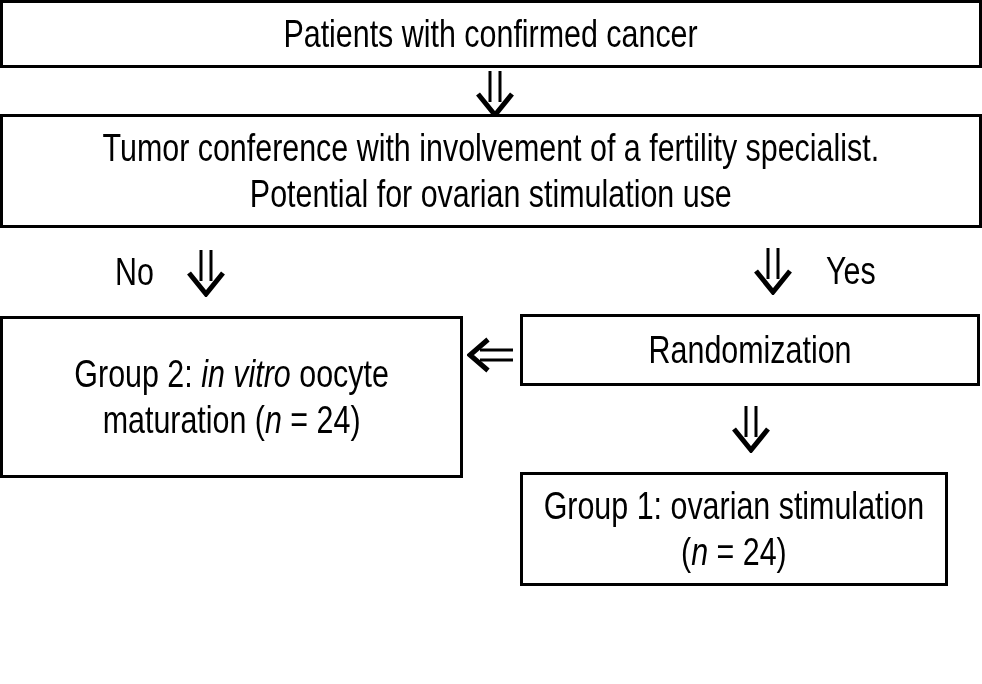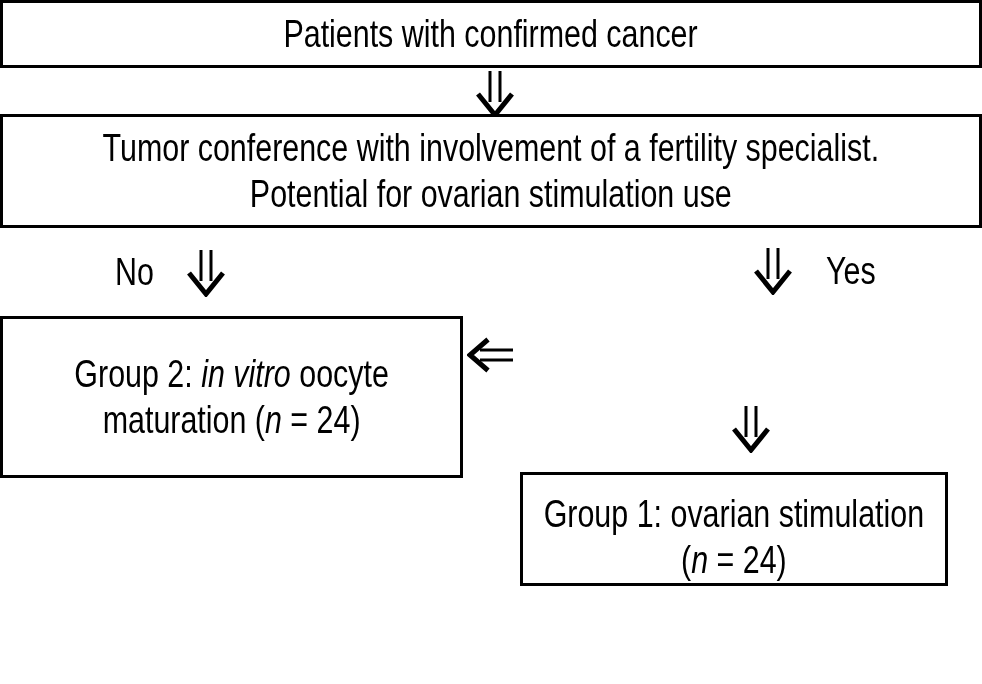--- a/index.html
+++ b/index.html
@@ -49,21 +49,21 @@
   #arrow-down-1       { left: 475px; top: 71px;  width: 40px; height: 47px; }
   #box-tumor          { left: 0;    top: 114px; width: 982px; height: 114px; align-items: center; }
   #label-no           { left: 115px; top: 249px; }
   #arrow-down-no      { left: 186px; top: 250px; width: 40px; height: 47px; }
   #arrow-down-yes     { left: 753px; top: 248px; width: 40px; height: 47px; }
   #label-yes          { left: 826px; top: 248px; }
   #box-group2         { left: 0;    top: 316px; width: 463px; height: 162px; }
   #arrow-left         { left: 467px; top: 337px; width: 46px; height: 36px; }
   #box-randomization  { left: 520px; top: 314px; width: 460px; height: 72px; }
   #arrow-down-2       { left: 731px; top: 406px; width: 40px; height: 47px; }
-  #box-group1         { left: 520px; top: 472px; width: 428px; height: 114px; align-items: flex-end; }
+  #box-group1         { left: 520px; top: 472px; width: 428px; height: 114px; }
 </style>
 </head>
 <body>
 
 <div class="page">
 
   <div class="box" id="box-patients">
     <div class="txt">Patients with confirmed cancer</div>
   </div>
 
@@ -102,20 +102,23 @@
       <div><span>maturation (</span><span class="it">n</span><span> = 24)</span></div>
     </div>
   </div>
 
   <svg class="arrow" id="arrow-left" viewBox="0 0 46 36">
     <line class="stem" x1="13" y1="13" x2="46" y2="13"></line>
     <line class="stem" x1="13" y1="23" x2="46" y2="23"></line>
     <polyline class="head" points="21,2.5 3,18 21,33.5"></polyline>
   </svg>
 
+  <div class="box" id="box-randomization">
+    <div class="txt">Randomization</div>
+  </div>
 
   <svg class="arrow" id="arrow-down-2" viewBox="0 0 40 47">
     <line class="stem" x1="15" y1="0" x2="15" y2="31"></line>
     <line class="stem" x1="25" y1="0" x2="25" y2="31"></line>
     <polyline class="head" points="3,23 20,44 37,23"></polyline>
   </svg>
 
   <div class="box" id="box-group1">
     <div class="txt">
       <div>Group 1: ovarian stimulation</div>

